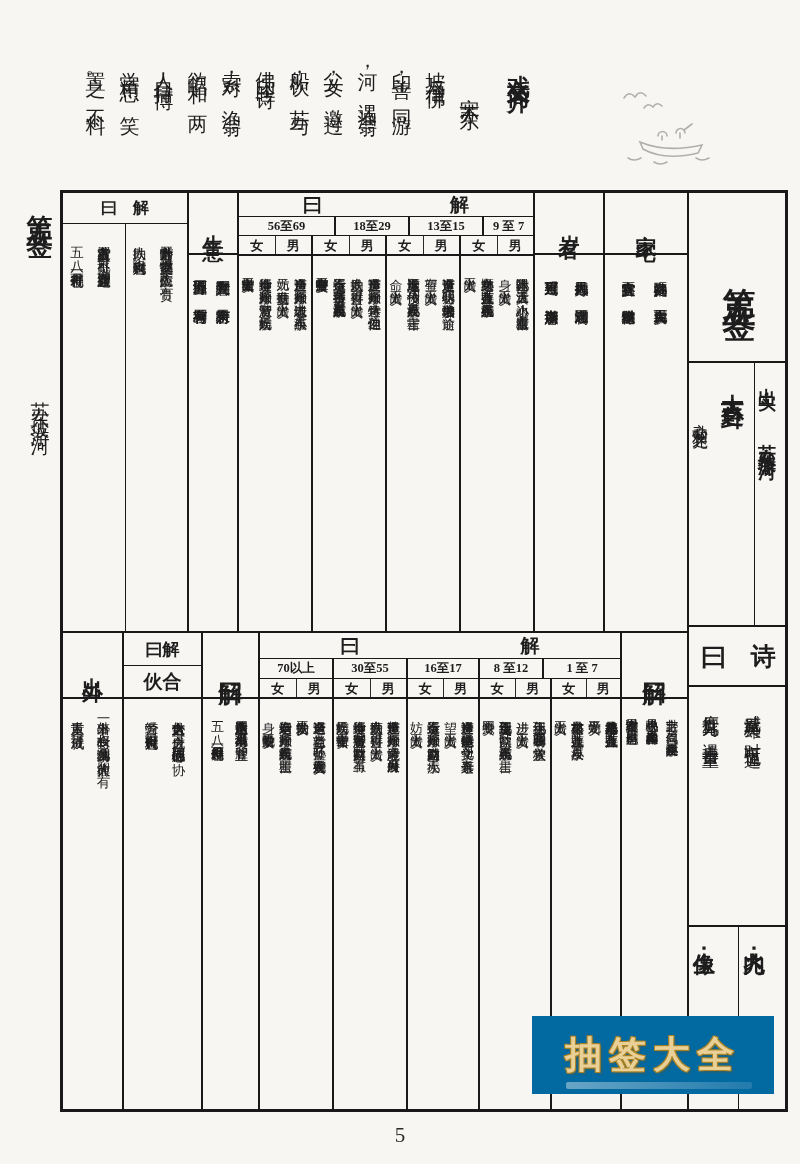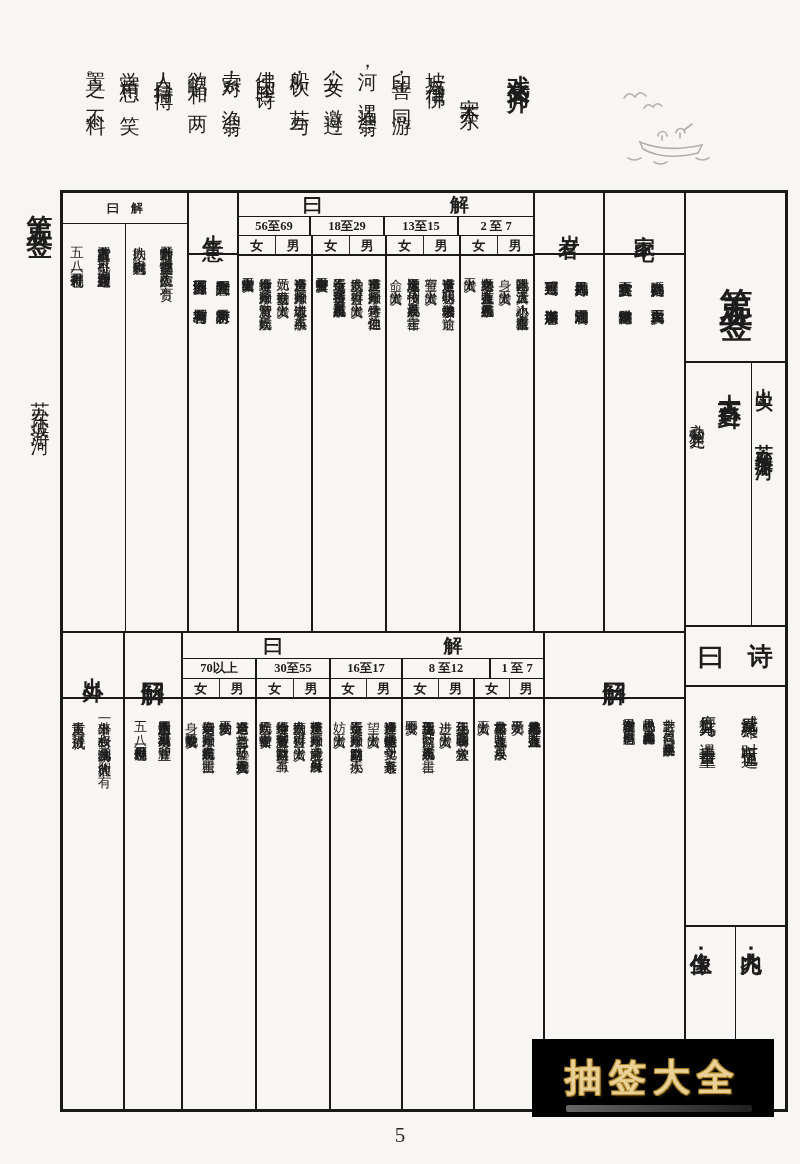--- a/index.html
+++ b/index.html
@@ -84,22 +84,22 @@
               justify-content:space-around; font-size:25px; font-weight:bold; }
   .rp-poem { height:240px; border-bottom:2px solid #191919; }
   .rp-poem div { writing-mode:vertical-rl; white-space:pre-line; font-size:17px;
                  line-height:42px; letter-spacing:2px; padding:14px 11px 0 0; }
   .rp-foot { flex:1; display:flex; }
   .rp-foot>div { flex:1; }
   .rp-foot>div:first-child { border-right:1.5px solid #191919; }
   .rp-foot span { writing-mode:vertical-rl; font-size:22px; font-weight:bold; padding:8px 11px 0 0; display:inline-block; }
 
   
-  .wm { position:absolute; left:532px; top:1039px; width:242px; height:78px;
-        background:#000000; z-index:6; display:flex; align-items:center; justify-content:center;font-family:Liberation Serif, serif; }
+  .wm { position:absolute; left:532px; top:1016px; width:242px; height:78px;
+        background:#0369a1; z-index:6; display:flex; align-items:center; justify-content:center;font-family:Liberation Serif, serif; }
   .wm-text { font-size:37px; font-weight:bold; letter-spacing:7px; color:#e8d097;
              text-shadow:1px 1px 0 #ab8326,-1px -1px 0 #ab8326,1px -1px 0 #ab8326,
                          -1px 1px 0 #ab8326,2px 2px 3px rgba(120,85,15,.45); }
   .wm-sub { position:absolute; bottom:5px; left:34px; right:22px; height:7px; border-radius:2px;
             background:linear-gradient(90deg,rgba(255,255,255,.4),rgba(255,255,255,.12)); }
 
   .pnum { position:absolute; bottom:16px; left:0; right:0; text-align:center; font-size:21px; color:#2a2a2a; }
 </style>
 </head>
 <body>
@@ -135,21 +135,21 @@
 
   <div class="side-sign v">第五签</div>
   <div class="side-name v">苏东坡游河</div>
 
   <div class="frame">
     <div class="left-block">
 
       <div class="top-table">
 
         <div class="col wA">
-          <div class="hdr hdr-thin" style="height:31px;font-size:12px;">曰　解</div>
+          <div class="hdr hdr-thin" style="height:31px;font-size:16px;">曰　解</div>
           <div class="body2">
             <div class="v bt" style="font-size:13.5px;line-height:27px;padding-right:7px;">卜置货者宜占前　不可乱疑　须立胆智置而存之
 五　八　十一月有利可得也</div>
             <div class="v bt" style="font-size:13.5px;line-height:27px;padding-right:7px;">卜开铺之卦叶吉　但交易宜谨慎　应防人不仁　有贵
 人扶助　财利兴隆也</div>
           </div>
         </div>
 
         <div class="col wB">
           <div class="hdr vhdr" style="height:62px;">
@@ -158,24 +158,24 @@
           <div class="v bt" style="flex:1;font-size:14.5px;line-height:23px;padding:14px 3px 0 0;">生意兴隆财利开　　河有桥来天有阶
 五洲四海皆可往　　有勇有智有厚利</div>
         </div>
 
         <div class="col wC ages">
           <div class="ages-h1" style="height:24px;">
             <span>曰</span>
             <span>解</span>
           </div>
           <div class="ages-h2" style="height:19px;">
-            <div class="ac rng" style="width:72px;">56至69</div>
+            <div class="ac rng" style="width:97px;">56至69</div>
             <div class="ac rng" style="width:74px;">18至29</div>
             <div class="ac rng" style="width:74px;">13至15</div>
-            <div class="ac rng">2 至 7</div>
+            <div class="ac rng">9 至 7</div>
           </div>
           <div class="ages-h3" style="height:20px;">
             <div class="ac sexpair" style="width:74px;">
               <span>女</span>
                 <span>男</span>
             </div>
             <div class="ac sexpair" style="width:74px;">
               <span>女</span>
                 <span>男</span>
             </div>
@@ -236,39 +236,45 @@
       <div class="bottom-table">
 
         <div class="col wF">
           <div class="hdr vhdr" style="height:66px;">
             <span style="font-size:21px;letter-spacing:4px;">出外</span>
           </div>
           <div class="v bt" style="flex:1;font-size:13.5px;line-height:26px;padding:12px 6px 0 0;">卜出外一事　时令当权　凡事勿猜测　大胆前往　有
 贵人重重　可得成就</div>
         </div>
 
+        <div class="col wG">
+          <div class="hdr hdr-thin" style="height:33px;font-size:17px;">曰解</div>
+          <div class="hdr" style="height:33px;font-size:19px;">伙合</div>
+          <div class="v bt" style="flex:1;font-size:13.5px;line-height:27px;padding:12px 9px 0 0;">卜合伙之卦大吉　合之可成　但伙计应同心同德　协
+力经营　有大财利可得也</div>
+        </div>
 
         <div class="col wH">
           <div class="hdr vhdr" style="height:66px;">
             <span style="font-size:24px;letter-spacing:2px;">解曰</span>
           </div>
           <div class="v bt" style="flex:1;font-size:13px;line-height:24px;padding:12px 5px 0 0;">卜生意道路四通八达　与人交易不可乱猜　宜立胆智
 五　八　十一月可得厚财利也</div>
         </div>
 
         <div class="col wI ages">
           <div class="ages-h1" style="height:26px;">
             <span>曰</span>
             <span>解</span>
           </div>
           <div class="ages-h2" style="height:20px;">
             <div class="ac rng" style="width:74px;">70以上</div>
             <div class="ac rng" style="width:74px;">30至55</div>
             <div class="ac rng" style="width:72px;">16至17</div>
-            <div class="ac rng" style="width:88px;">8 至12</div>
+            <div class="ac rng" style="width:64px;">8 至12</div>
             <div class="ac rng">1 至 7</div>
           </div>
           <div class="ages-h3" style="height:20px;">
             <div class="ac sexpair" style="width:74px;">
               <span>女</span>
                 <span>男</span>
             </div>
             <div class="ac sexpair" style="width:74px;">
               <span>女</span>
                 <span>男</span>

